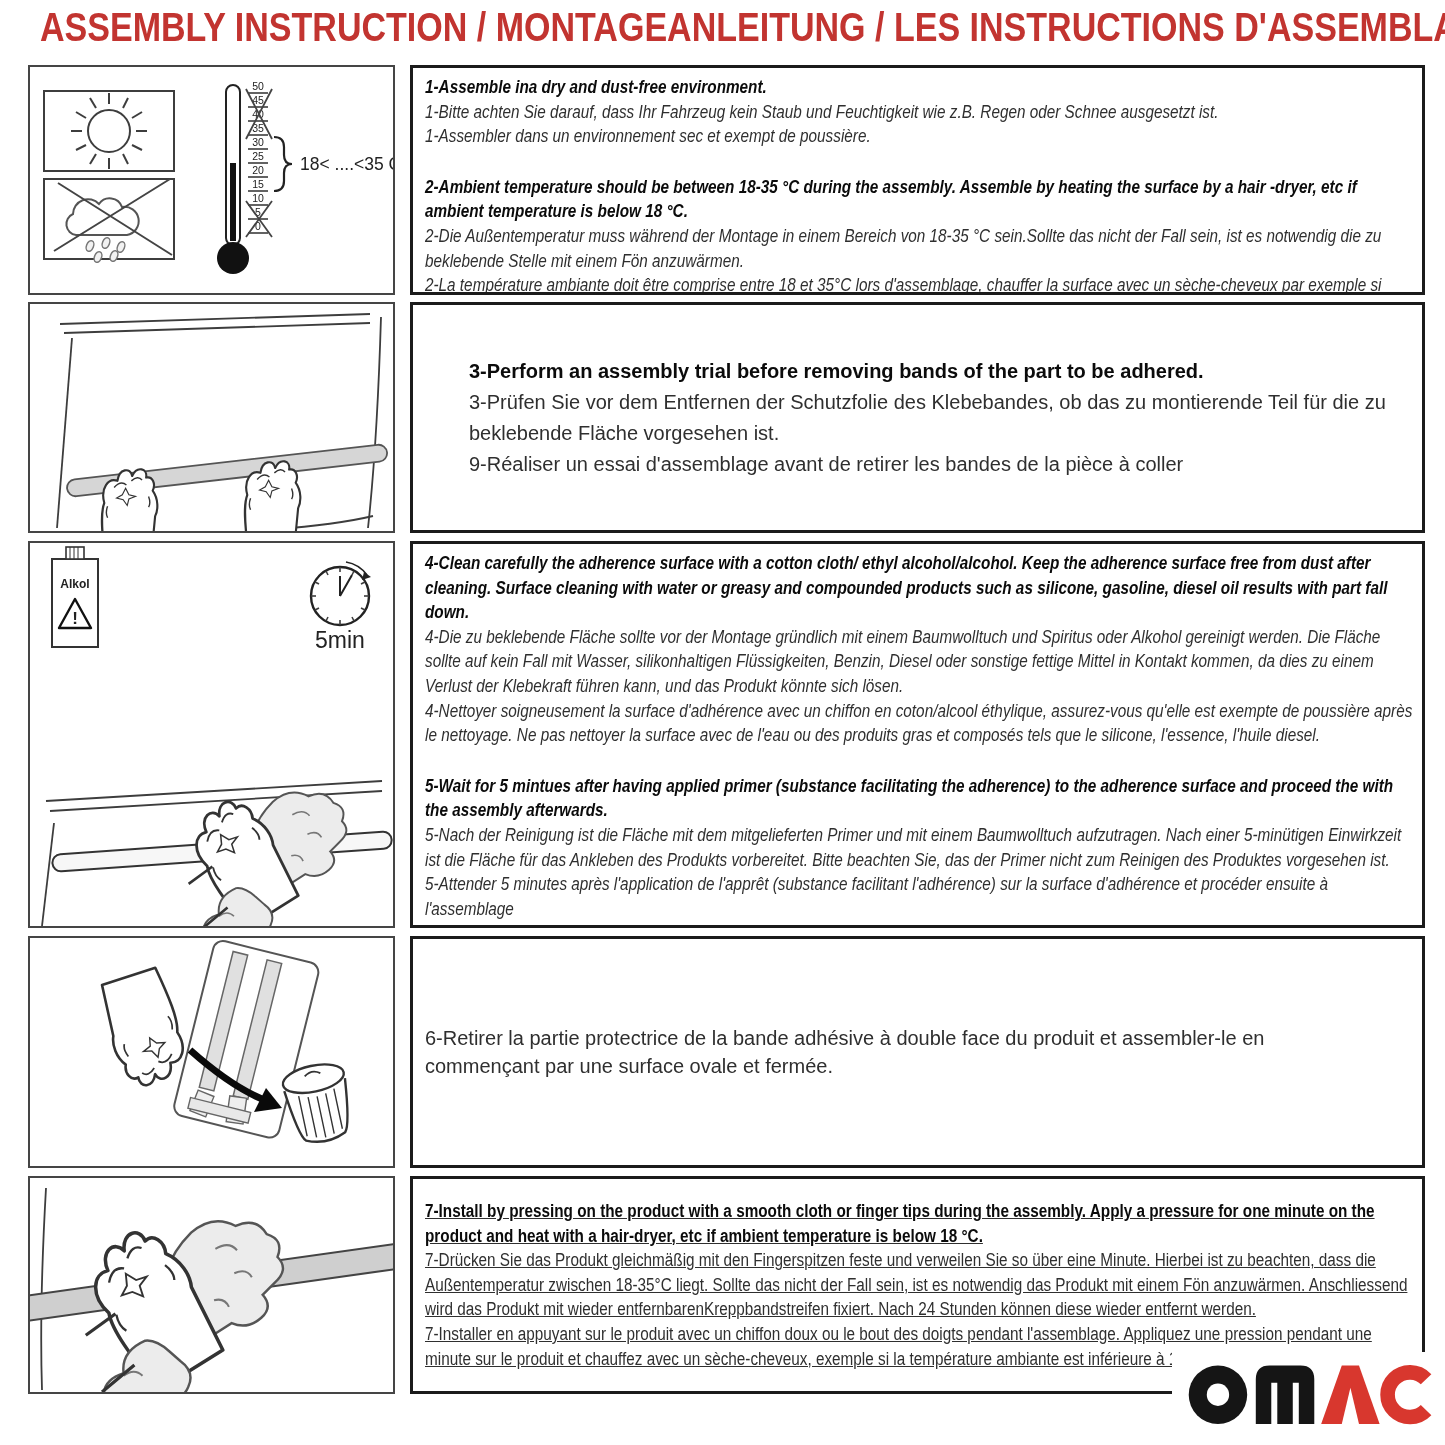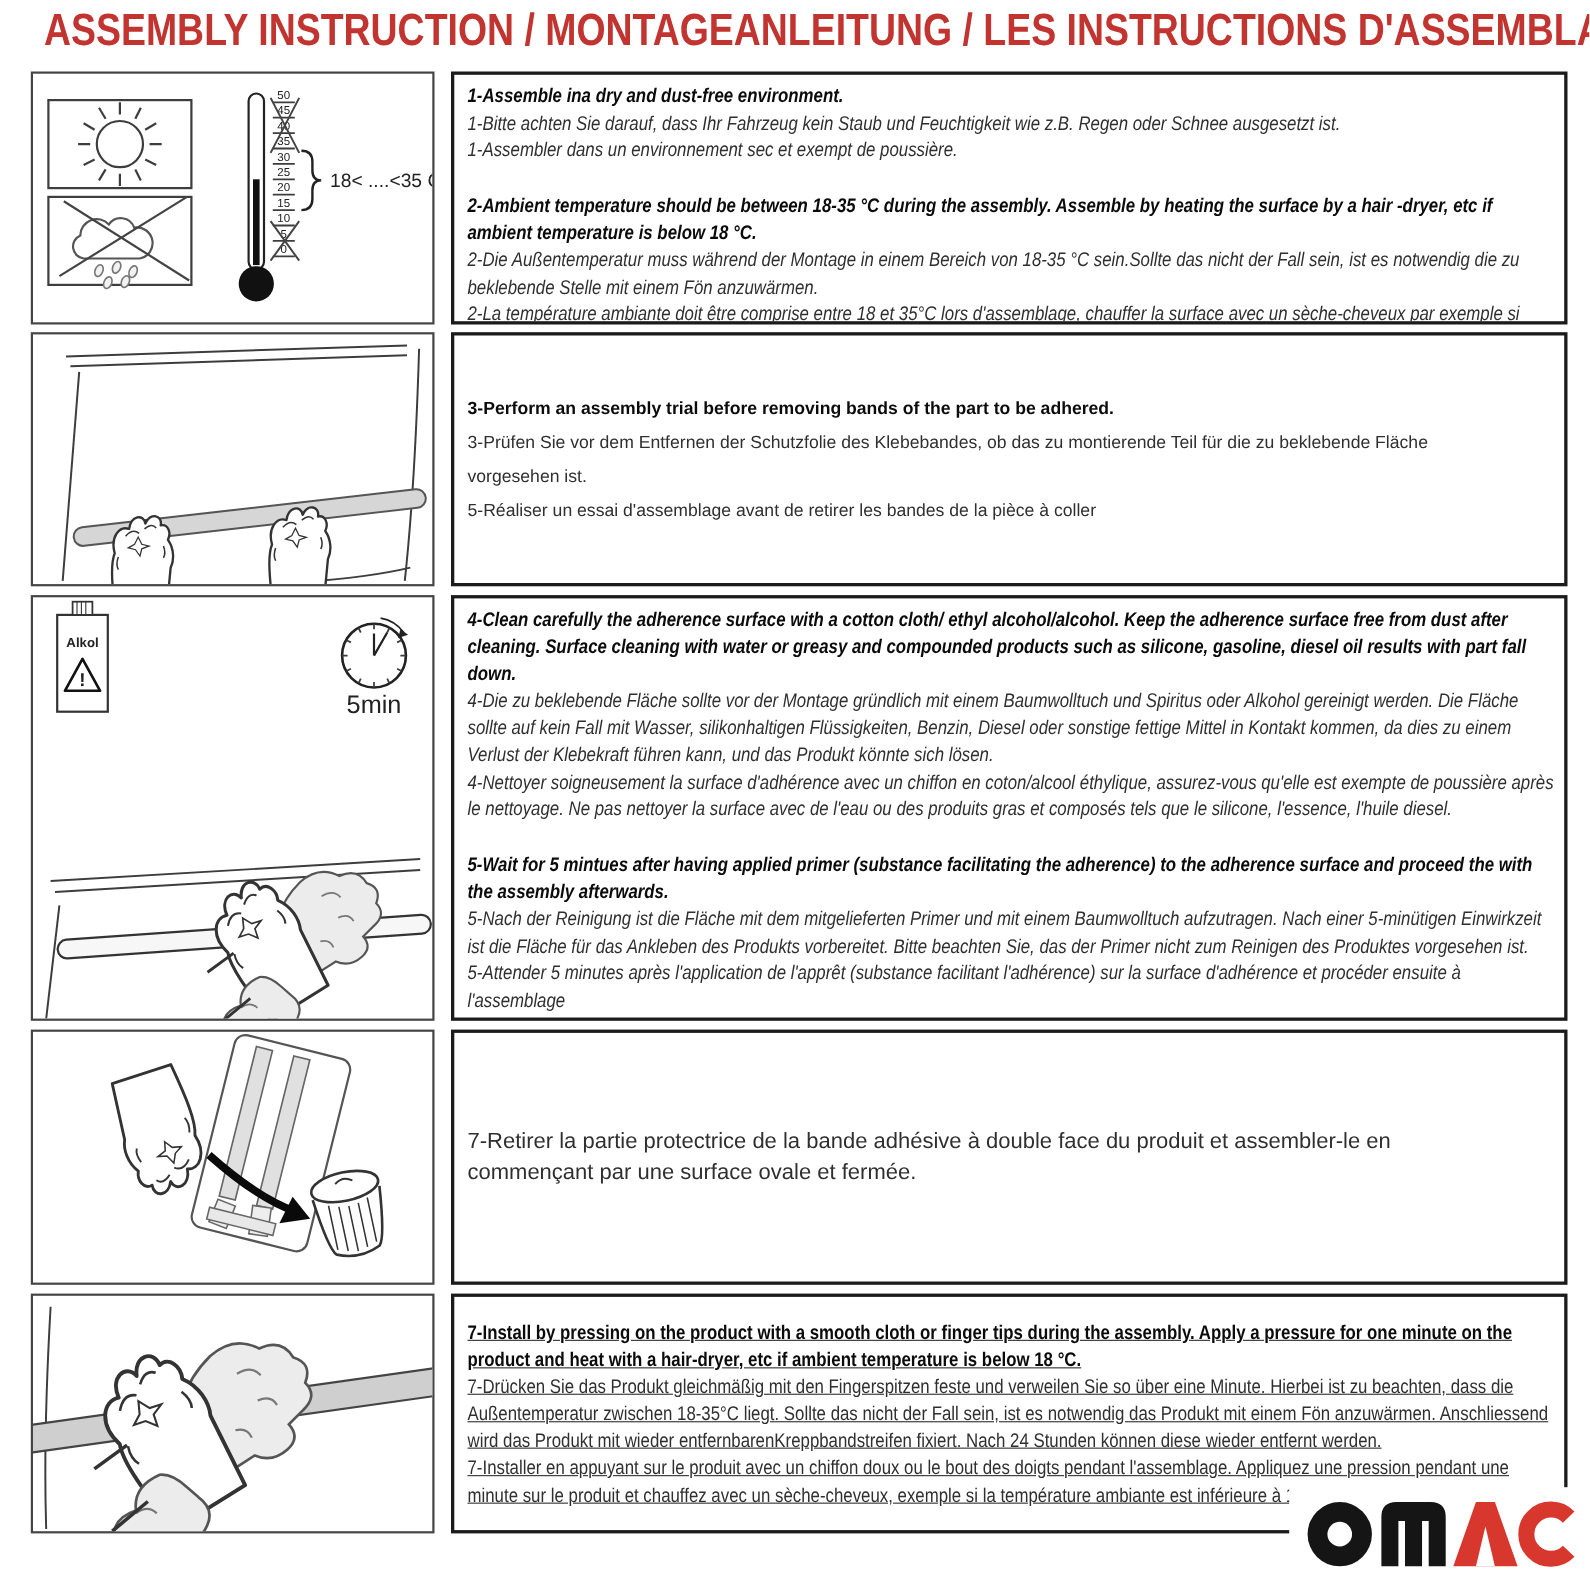--- a/index.html
+++ b/index.html
@@ -20,21 +20,21 @@
   .r5{top:1176px;height:218px;}
   
   .txt{overflow:hidden;}
   .txt p{margin:0;}
   .txt .b{font-weight:bold;color:#0b0b0b;}
   .pad-top{padding:7px 12px 0 12px;font-style:italic;}
   .vcenter{display:flex;align-items:center;padding:0 12px;}
   .condense{width:1164px;transform:scaleX(.85);transform-origin:0 0;
             font-size:18px;line-height:24.6px;letter-spacing:0;}
   .block + .block{margin-top:26px;}
-  .big2{width:930px;font-size:16px;line-height:31px;}
+  .big2{width:930px;font-size:20px;line-height:31px;margin-left:44px;}
   .big4{width:935px;font-size:20px;line-height:28px;}
   .r5txt{padding-top:20px;text-decoration:underline;}
   
   .logo-wrap{position:absolute;left:1172px;top:1352px;width:273px;height:93px;
              background:#fff;display:flex;align-items:center;justify-content:flex-end;}
   line,path.ln,rect.ln,circle.ln,ellipse.ln{stroke:#3d3d3d;fill:none;}
   text{font-family:"Liberation Sans",sans-serif;fill:#222;}
 </style>
 </head>
 <body>
@@ -159,21 +159,21 @@
       <rect x="36" y="158" width="322" height="17" rx="8.5" fill="#d6d6d6" stroke="#555" stroke-width="1.8" transform="rotate(-6.5 197 166)"></rect>
       <use href="#fist" transform="translate(62,158) scale(0.82)"></use>
       <use href="#fist" transform="translate(205,150) scale(0.82)"></use>
     </svg>
   </div>
   <div class="box colR r2 txt vcenter">
     <div class="big2">
       <div class="block">
         <p class="b">3-Perform an assembly trial before removing bands of the part to be adhered.</p>
         <p>3-Prüfen Sie vor dem Entfernen der Schutzfolie des Klebebandes, ob das zu montierende Teil für die zu beklebende Fläche vorgesehen ist.</p>
-        <p>5-Réaliser un essai d'assemblage avant de retirer les bandes de la pièce à coller</p>
+        <p>9-Réaliser un essai d'assemblage avant de retirer les bandes de la pièce à coller</p>
       </div>
     </div>
   </div>
 
   <div class="ibox colL r3">
     <svg viewBox="0 0 363 383">
       <g>
         <rect x="22" y="16" width="46" height="88" fill="#fff" stroke="#333" stroke-width="2"></rect>
         <rect x="36" y="4" width="18" height="12" fill="#fff" stroke="#333" stroke-width="1.6"></rect>
         <path d="M40,4 V16 M44,4 V16 M48,4 V16" stroke="#333" stroke-width="1"></path>
@@ -249,21 +249,21 @@
         <path d="M259,146 C262,175 265,194 270,199 Q290,208 310,199 C315,194 318,175 321,146" fill="#fff" stroke="#333" stroke-width="2.4"></path>
         <path d="M272,154 V195 M281,157 V198 M290,158 V200 M299,157 V198 M308,154 V195" stroke="#333" stroke-width="1.4" fill="none"></path>
         <ellipse cx="290" cy="140" rx="31" ry="13" fill="#fff" stroke="#333" stroke-width="2.4"></ellipse>
         <path d="M282,136 q8,-6 16,0" stroke="#333" stroke-width="1.8" fill="none"></path>
       </g>
     </svg>
   </div>
   <div class="box colR r4 txt vcenter">
     <div class="big4">
       <div class="block">
-        <p>7-Retirer la partie protectrice de la bande adhésive à double face du produit et assembler-le en commençant par une surface ovale et fermée.</p>
+        <p>6-Retirer la partie protectrice de la bande adhésive à double face du produit et assembler-le en commençant par une surface ovale et fermée.</p>
       </div>
     </div>
   </div>
 
   <div class="ibox colL r5">
     <svg viewBox="0 0 363 214">
       <path d="M16,10 C12,80 10,150 12,212" stroke="#3d3d3d" stroke-width="1.8" fill="none"></path>
       <rect x="-12" y="92" width="392" height="25" rx="6" fill="#cfcfcf" stroke="#444" stroke-width="2" transform="rotate(-8 180 104)"></rect>
       <use href="#hand-cloth" transform="translate(45,25) scale(1.35)"></use>
     </svg>

